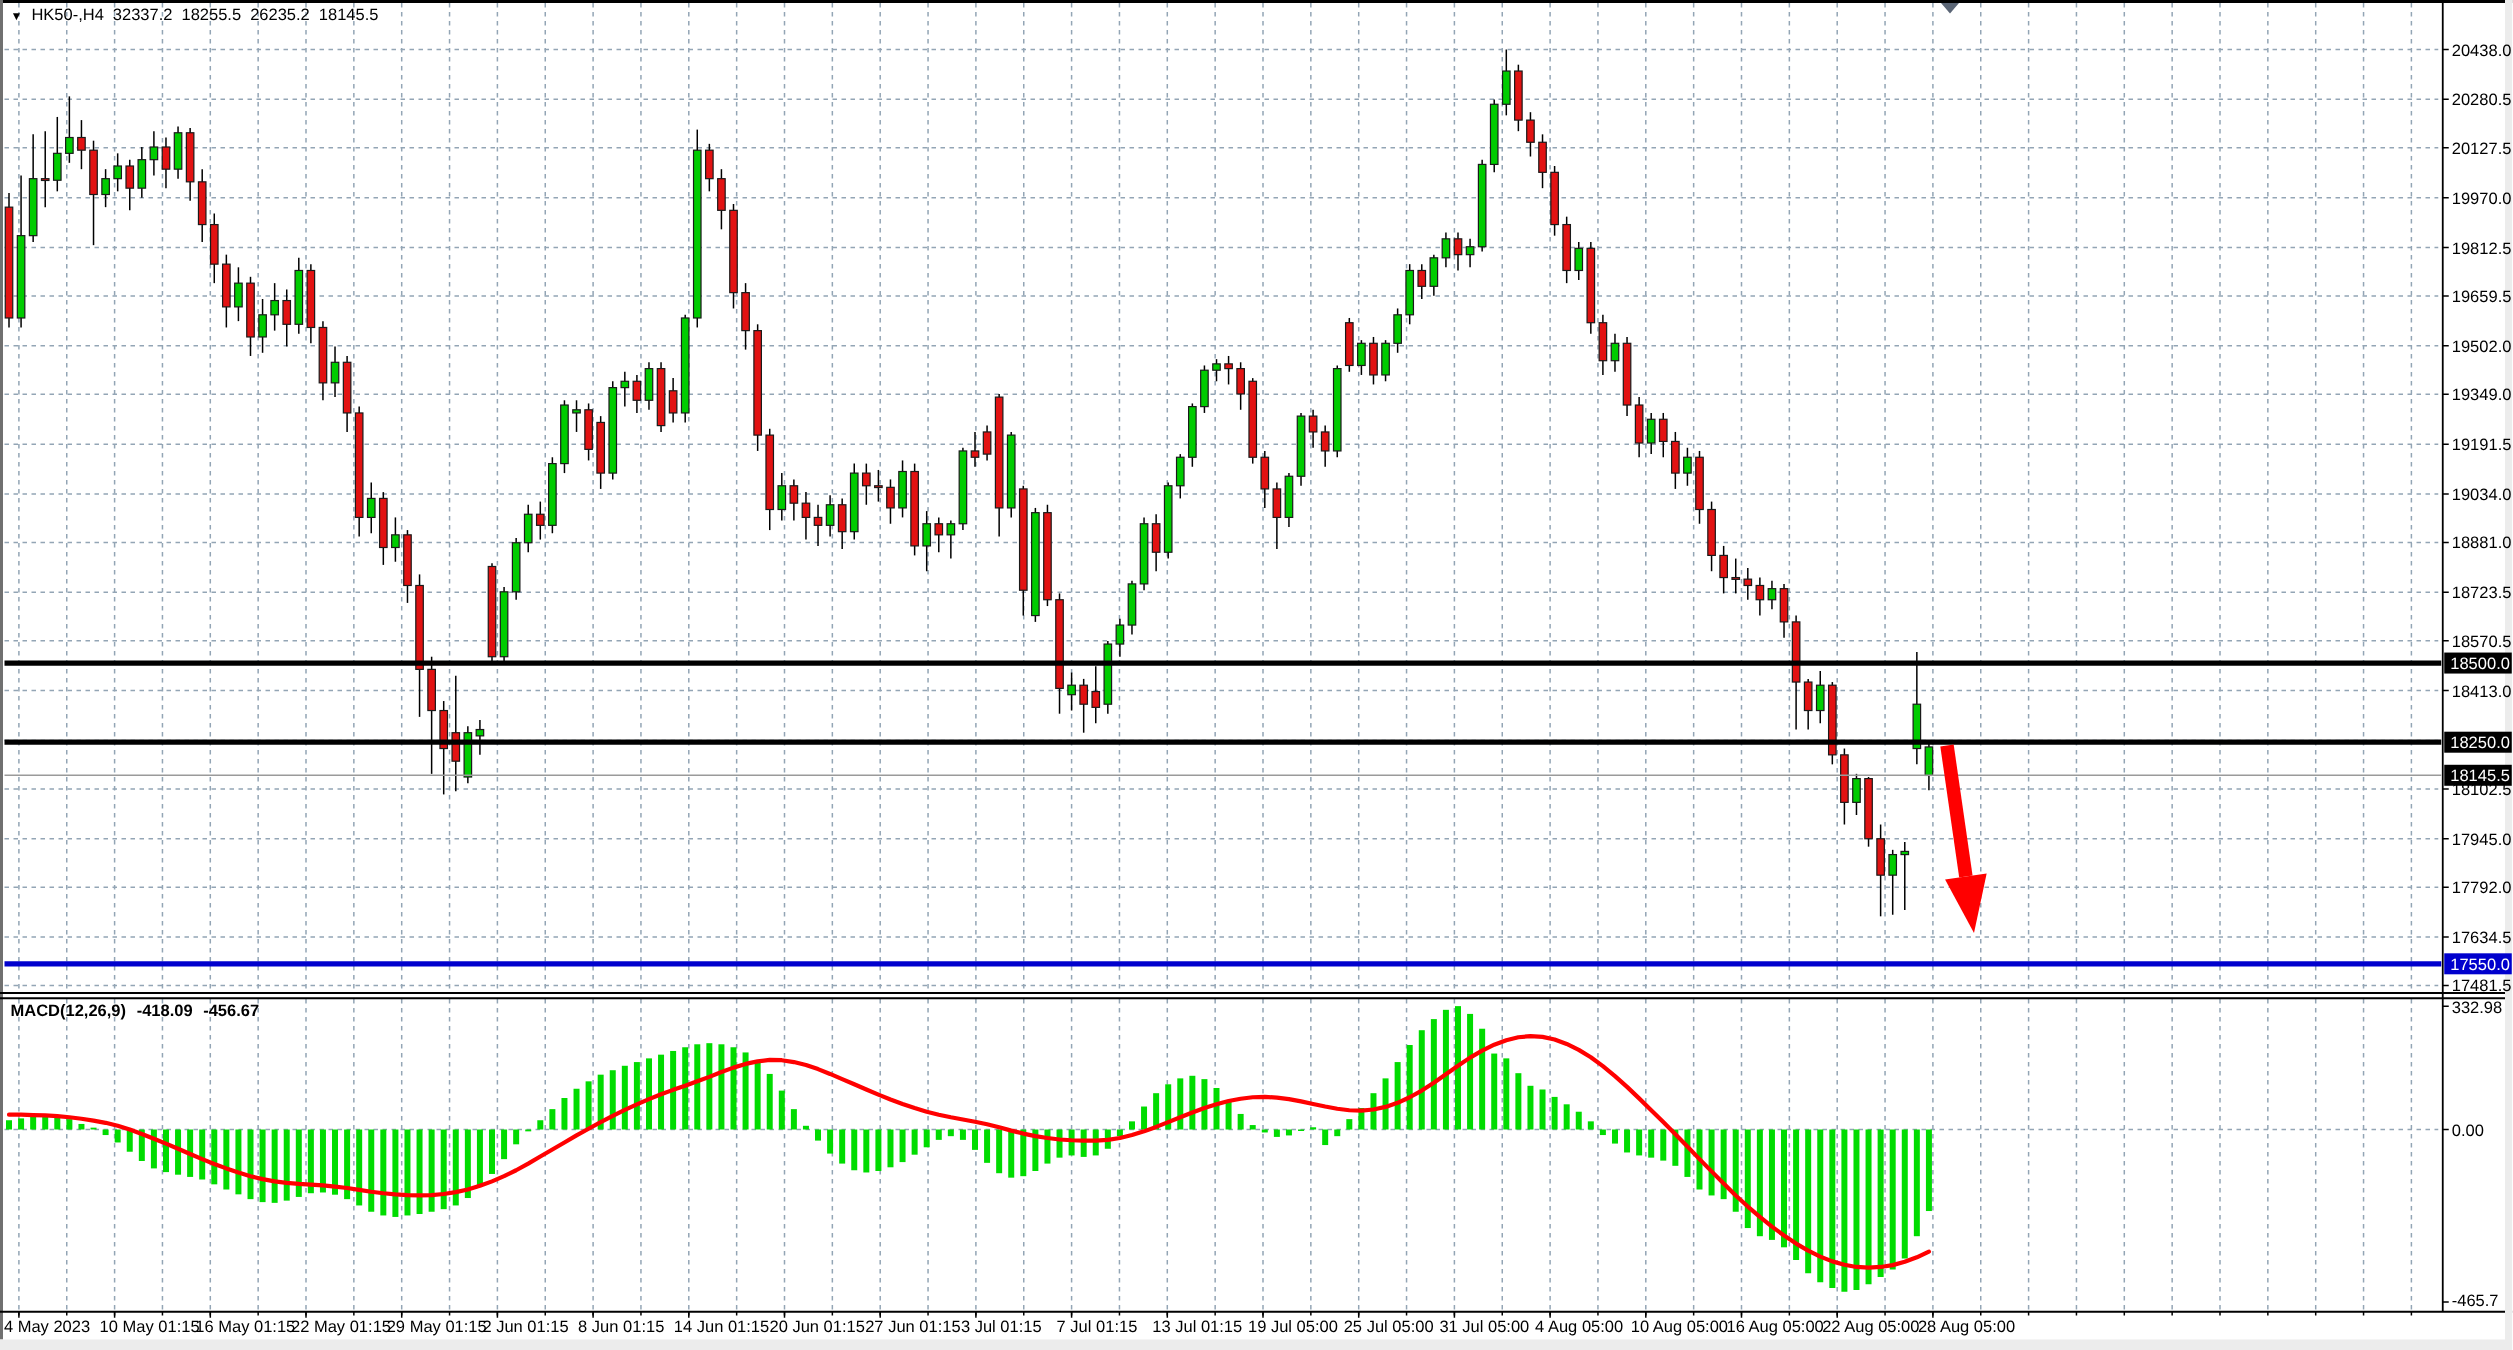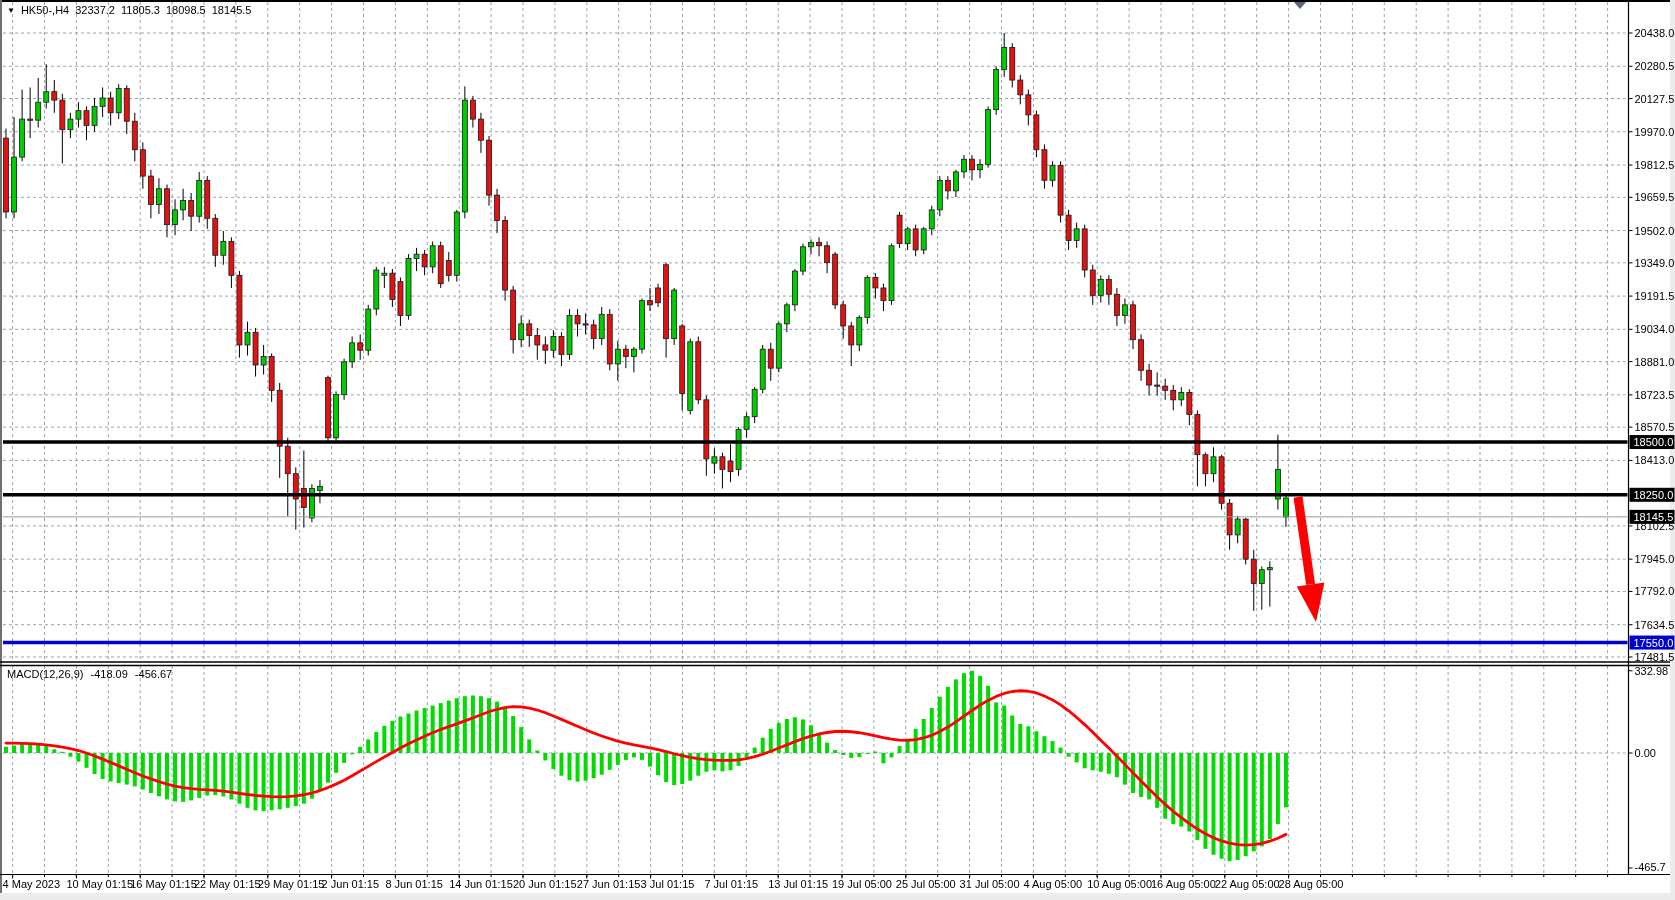--- a/index.html
+++ b/index.html
@@ -3,21 +3,21 @@
 <meta charset="utf-8">
 <style>
   html,body{margin:0;padding:0;background:#fff;}
   #window{position:relative;width:1675px;height:900px;background:#ffffff;overflow:hidden;
           font-family:"Liberation Sans","DejaVu Sans",sans-serif;}
   #chart-svg{position:absolute;left:0;top:0;}
   .overlay{position:absolute;color:#000;font-size:11px;white-space:nowrap;}
   #quote-bar{left:7px;top:4px;display:flex;gap:6px;align-items:center;}
   #quote-bar .tri{font-size:8px;line-height:11px;}
   #macd-label{left:7px;top:668px;}
-  #macd-label span{margin-right:4px;}
+  #macd-label span{margin-right:4px;font-weight:bold;}
 </style>
 </head>
 <body>
 
 <div id="window">
   <svg id="chart-svg" width="1675" height="900" viewBox="0 0 1675 900">
       <rect x="0" y="0" width="1675" height="900" fill="#ffffff"></rect>
       <path d="M12.6,2V661M12.6,666V874.5M44.5,2V661M44.5,666V874.5M76.39999999999999,2V661M76.39999999999999,666V874.5M108.29999999999998,2V661M108.29999999999998,666V874.5M140.2,2V661M140.2,666V874.5M172.1,2V661M172.1,666V874.5M203.99999999999997,2V661M203.99999999999997,666V874.5M235.89999999999998,2V661M235.89999999999998,666V874.5M267.8,2V661M267.8,666V874.5M299.7,2V661M299.7,666V874.5M331.6,2V661M331.6,666V874.5M363.5,2V661M363.5,666V874.5M395.4,2V661M395.4,666V874.5M427.3,2V661M427.3,666V874.5M459.2,2V661M459.2,666V874.5M491.1,2V661M491.1,666V874.5M523,2V661M523,666V874.5M554.9,2V661M554.9,666V874.5M586.8,2V661M586.8,666V874.5M618.7,2V661M618.7,666V874.5M650.6,2V661M650.6,666V874.5M682.5,2V661M682.5,666V874.5M714.4,2V661M714.4,666V874.5M746.3,2V661M746.3,666V874.5M778.1999999999999,2V661M778.1999999999999,666V874.5M810.1,2V661M810.1,666V874.5M842,2V661M842,666V874.5M873.9,2V661M873.9,666V874.5M905.8,2V661M905.8,666V874.5M937.6999999999999,2V661M937.6999999999999,666V874.5M969.6,2V661M969.6,666V874.5M1001.5,2V661M1001.5,666V874.5M1033.3999999999999,2V661M1033.3999999999999,666V874.5M1065.3,2V661M1065.3,666V874.5M1097.1999999999998,2V661M1097.1999999999998,666V874.5M1129.1,2V661M1129.1,666V874.5M1160.9999999999998,2V661M1160.9999999999998,666V874.5M1192.8999999999999,2V661M1192.8999999999999,666V874.5M1224.8,2V661M1224.8,666V874.5M1256.6999999999998,2V661M1256.6999999999998,666V874.5M1288.6,2V661M1288.6,666V874.5M1320.4999999999998,2V661M1320.4999999999998,666V874.5M1352.3999999999999,2V661M1352.3999999999999,666V874.5M1384.3,2V661M1384.3,666V874.5M1416.1999999999998,2V661M1416.1999999999998,666V874.5M1448.1,2V661M1448.1,666V874.5M1479.9999999999998,2V661M1479.9999999999998,666V874.5M1511.8999999999999,2V661M1511.8999999999999,666V874.5M1543.7999999999997,2V661M1543.7999999999997,666V874.5M1575.6999999999998,2V661M1575.6999999999998,666V874.5M1607.6,2V661M1607.6,666V874.5" stroke="#93a5b5" stroke-width="1" stroke-dasharray="3,3" fill="none"></path>
       <path d="M3,33H1625.5M3,66.24187420852681H1625.5M3,98.53398058252426H1625.5M3,131.77585479105107H1625.5M3,165.01772899957786H1625.5M3,197.30983537357534H1625.5M3,230.55170958210215H1625.5M3,262.8438159560996H1625.5M3,296.0856901646264H1625.5M3,329.3275643731532H1625.5M3,361.6196707471507H1625.5M3,394.86154495567746H1625.5M3,427.1536513296749H1625.5M3,460.39552553820175H1625.5M3,493.63739974672853H1625.5M3,525.929506120726H1625.5M3,559.1713803292528H1625.5M3,591.4634867032503H1625.5M3,624.7053609117771H1625.5M3,656.9974672857745H1625.5M3,753H1625.5" stroke="#93a5b5" stroke-width="1" stroke-dasharray="3,3" fill="none"></path>
       <line x1="6" y1="128.60996200928662" x2="6" y2="218.3102574926129" stroke="#000000" stroke-width="1"></line>
@@ -660,22 +660,22 @@
       <line x1="1607.6" y1="874.5" x2="1607.6" y2="877" stroke="#000000" stroke-width="1"></line>
       <polygon points="1294,2 1306,2 1300,9" fill="#5a6575"></polygon>
       <line x1="1298" y1="497" x2="1310.583866348525" y2="584.3879607536448" stroke="#ff0000" stroke-width="9"></line>
       <polygon points="1296.7267992577624,586.3833784147147 1324.4409334392874,582.392543092575 1316,622" fill="#ff0000"></polygon>
     </svg>
 
   <div id="quote-bar" class="overlay">
     <span class="tri">▼</span>
     <span>HK50-,H4</span>
     <span>32337.2</span>
-    <span>11805.3</span>
-    <span>18098.5</span>
+    <span>18255.5</span>
+    <span>26235.2</span>
     <span>18145.5</span>
   </div>
 
   <div id="macd-label" class="overlay">
     <span>MACD(12,26,9)</span>
     <span>-418.09</span>
     <span>-456.67</span>
   </div>
 </div>
 

